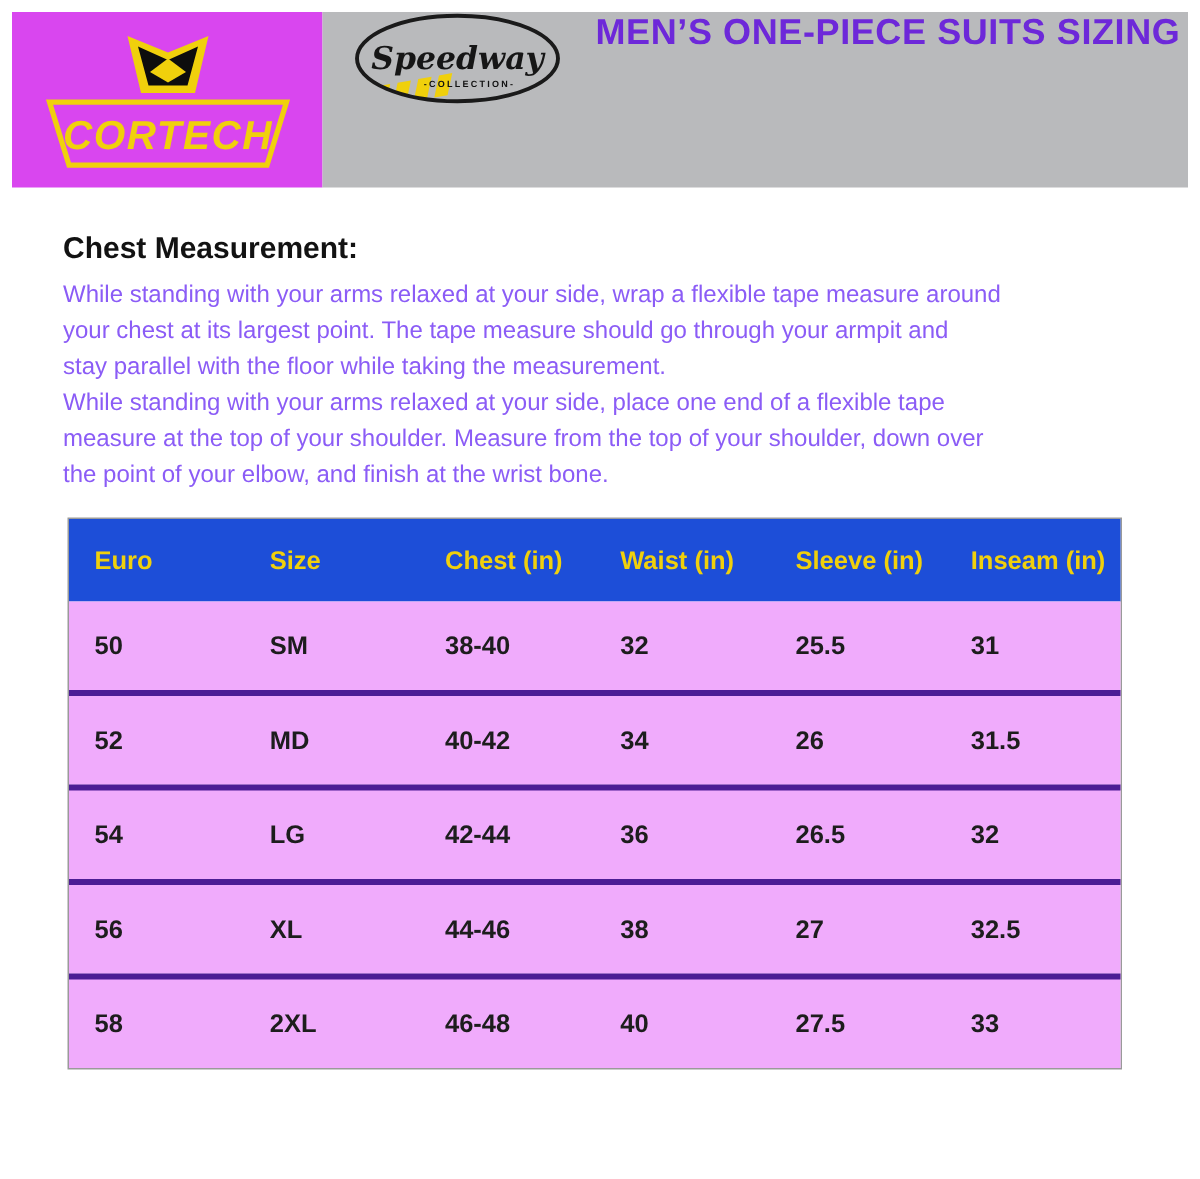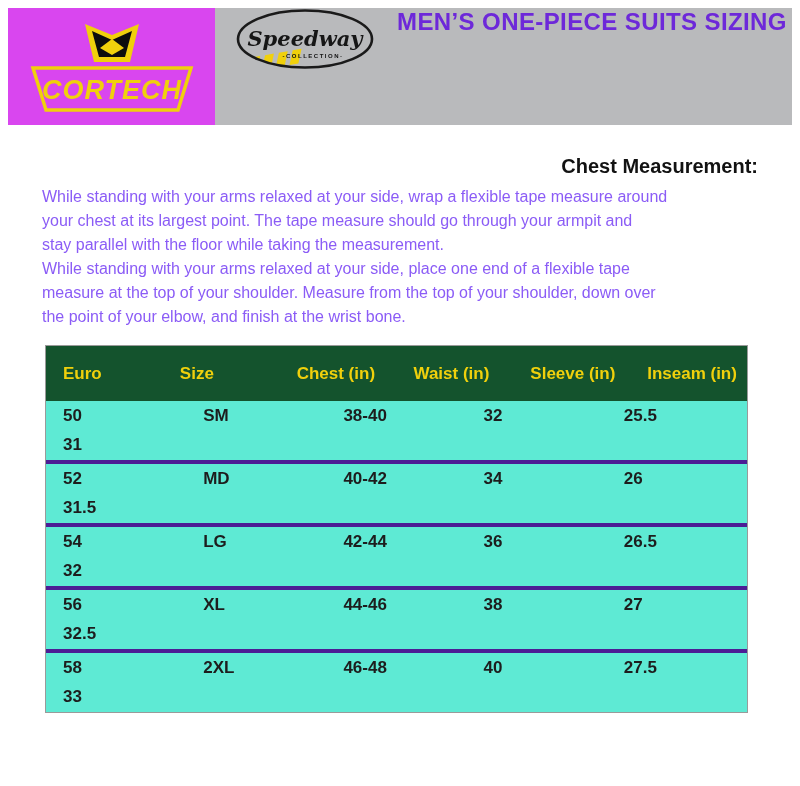--- a/index.html
+++ b/index.html
@@ -8,28 +8,28 @@
 
   
   .topbar{display:flex;height:117px;}
   .logo-box{width:207px;background:#d946ef;display:flex;align-items:center;justify-content:center;flex:none;}
   .banner{flex:1;background:#b9babc;display:flex;align-items:flex-start;}
   .speedway-wrap{margin-left:20px;flex:none;}
   .page-title{font-size:24px;font-weight:bold;color:#6d28d9;margin:0 0 0 22px;letter-spacing:.4px;white-space:nowrap;}
 
   
   .content{padding:0 34px;}
-  .sec-heading{font-size:20px;line-height:22px;font-weight:bold;color:#121212;margin:30px 0 8px 0;text-align:right;}
+  .sec-heading{font-size:20px;line-height:22px;font-weight:bold;color:#121212;margin:30px 0 8px 0;}
   .sec-body{font-size:16px;line-height:24px;color:#8b5cf6;margin:0;white-space:pre-line;max-width:722px;}
 
   
   .size-table{margin:16px 3px 0 3px;border:1px solid #9a9a9a;width:703px;box-sizing:border-box;}
-  .t-head{display:grid;grid-template-columns:repeat(6,1fr);background:#14532d;height:55px;align-items:center;}
+  .t-head{display:grid;grid-template-columns:repeat(6,1fr);background:#1d4ed8;height:55px;align-items:center;}
   .t-head .cell{color:#f0d00c;font-weight:bold;font-size:17px;padding-left:17px;}
-  .t-row{display:grid;grid-template-columns:repeat(5,1fr);height:59px;align-items:center;background:#5eead4;}
+  .t-row{display:grid;grid-template-columns:repeat(6,1fr);height:59px;align-items:center;background:#f0abfc;}
   .t-row + .t-row{border-top:4px solid #4c1d95;}
   .t-row .cell{font-size:17px;font-weight:bold;color:#1d1d1d;padding-left:17px;}
 </style>
 </head>
 <body>
 
 <div class="page">
 
   <header class="topbar">
     <div class="logo-box">

